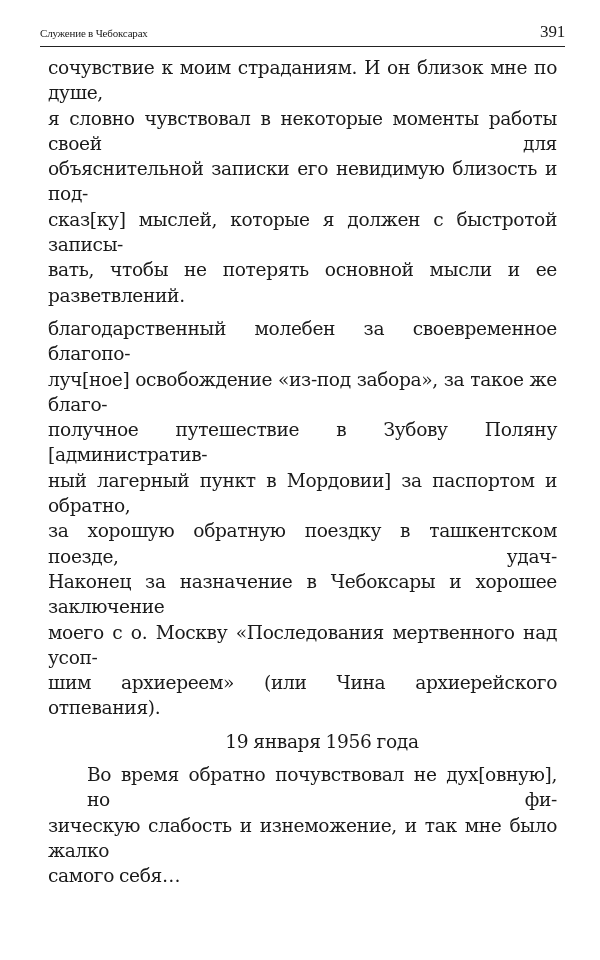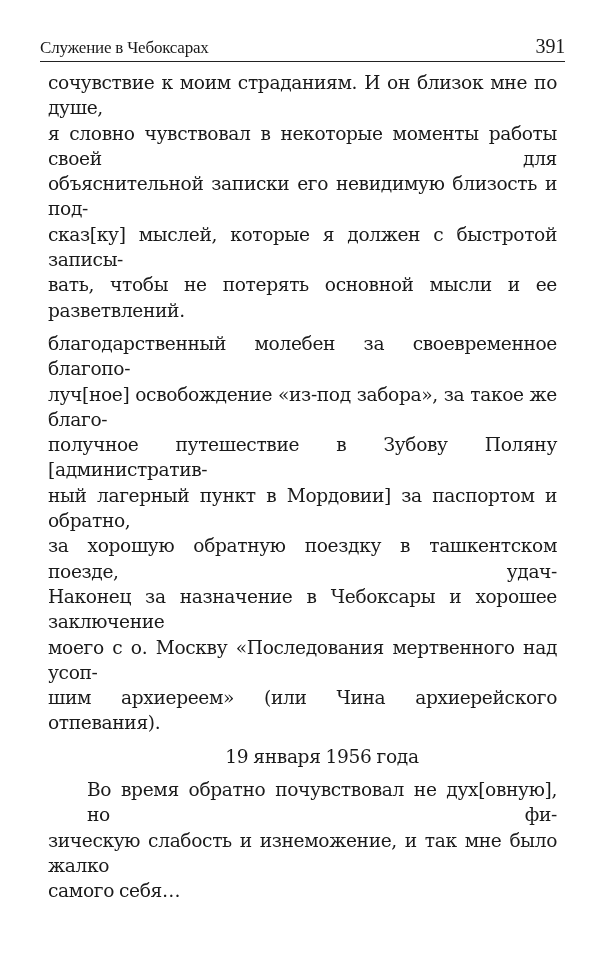--- a/index.html
+++ b/index.html
@@ -26,26 +26,25 @@
       justify-content: space-between;
       align-items: baseline;
       font-size: 16px;
       line-height: 20px;
       padding-bottom: 3px;
       border-bottom: 1.5px solid #222;
       letter-spacing: -0.2px;
     }
     .running-head .title {
       font-family: "Liberation Serif", "DejaVu Serif", serif;
-      font-size: 17px;
+      font-size: 11px;
     }
     .running-head .pageno {
       font-family: "Liberation Serif", "DejaVu Serif", serif;
-      font-size: 20px;
-      margin-top: 14px;
+      font-size: 17px;
     }
     .body-text {
       margin-top: 4px;
       font-size: 18.6px;
       line-height: 25.3px;
       text-align: justify;
       letter-spacing: -0.35px;
       word-spacing: -0.5px;
     }
     .body-text p {

